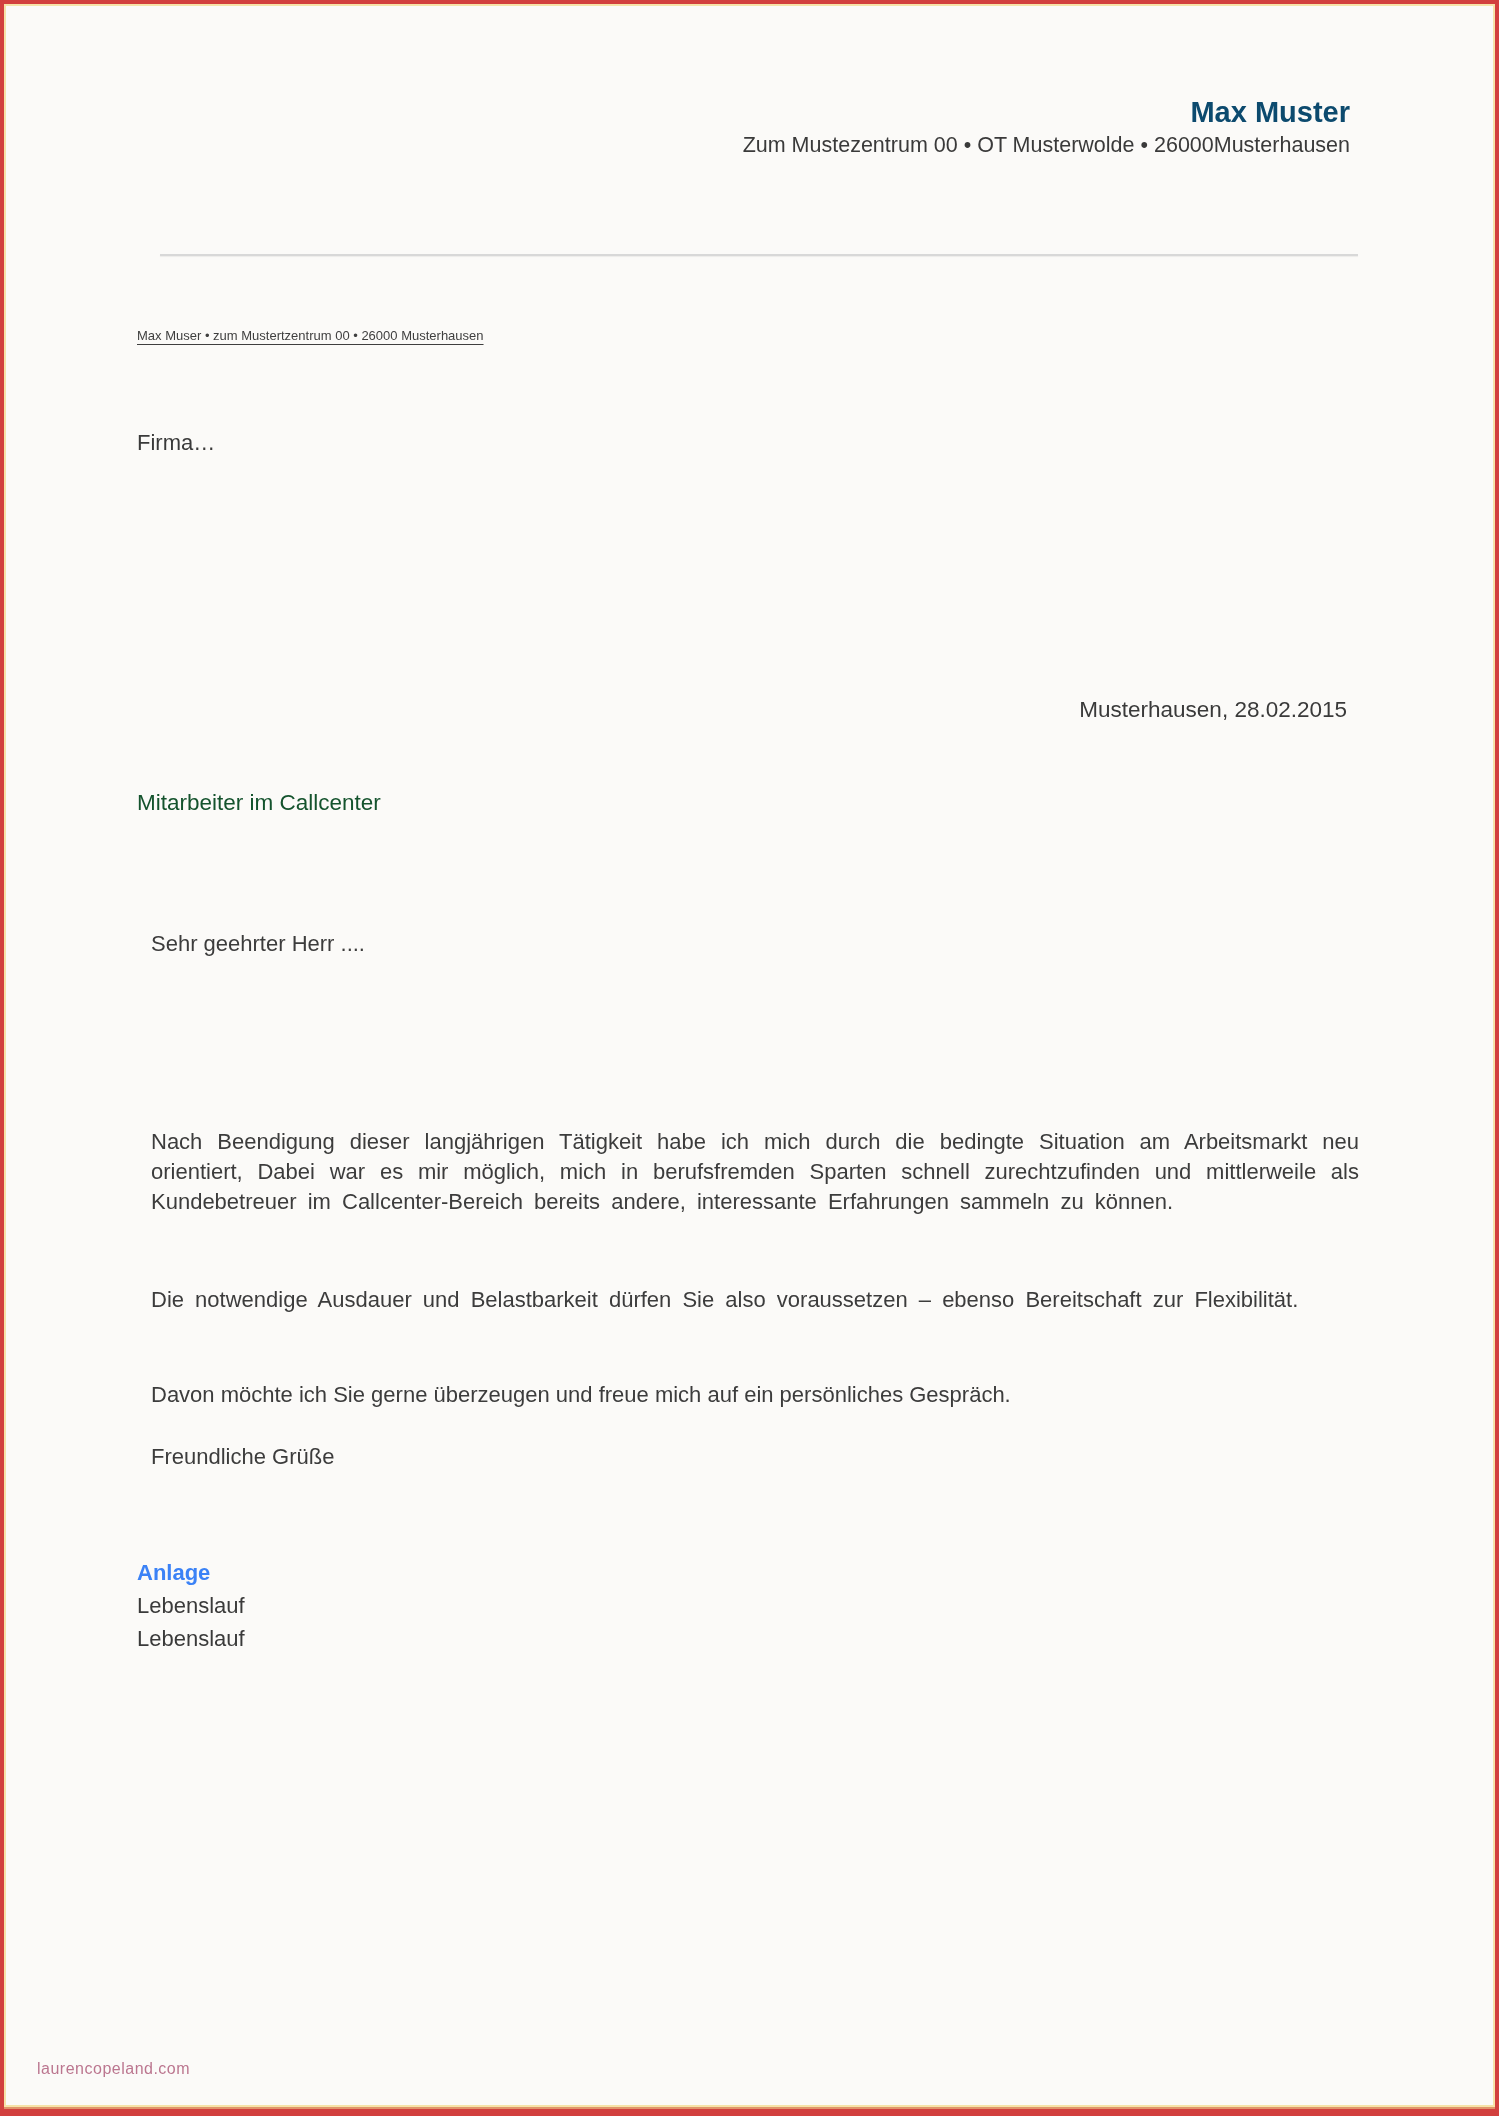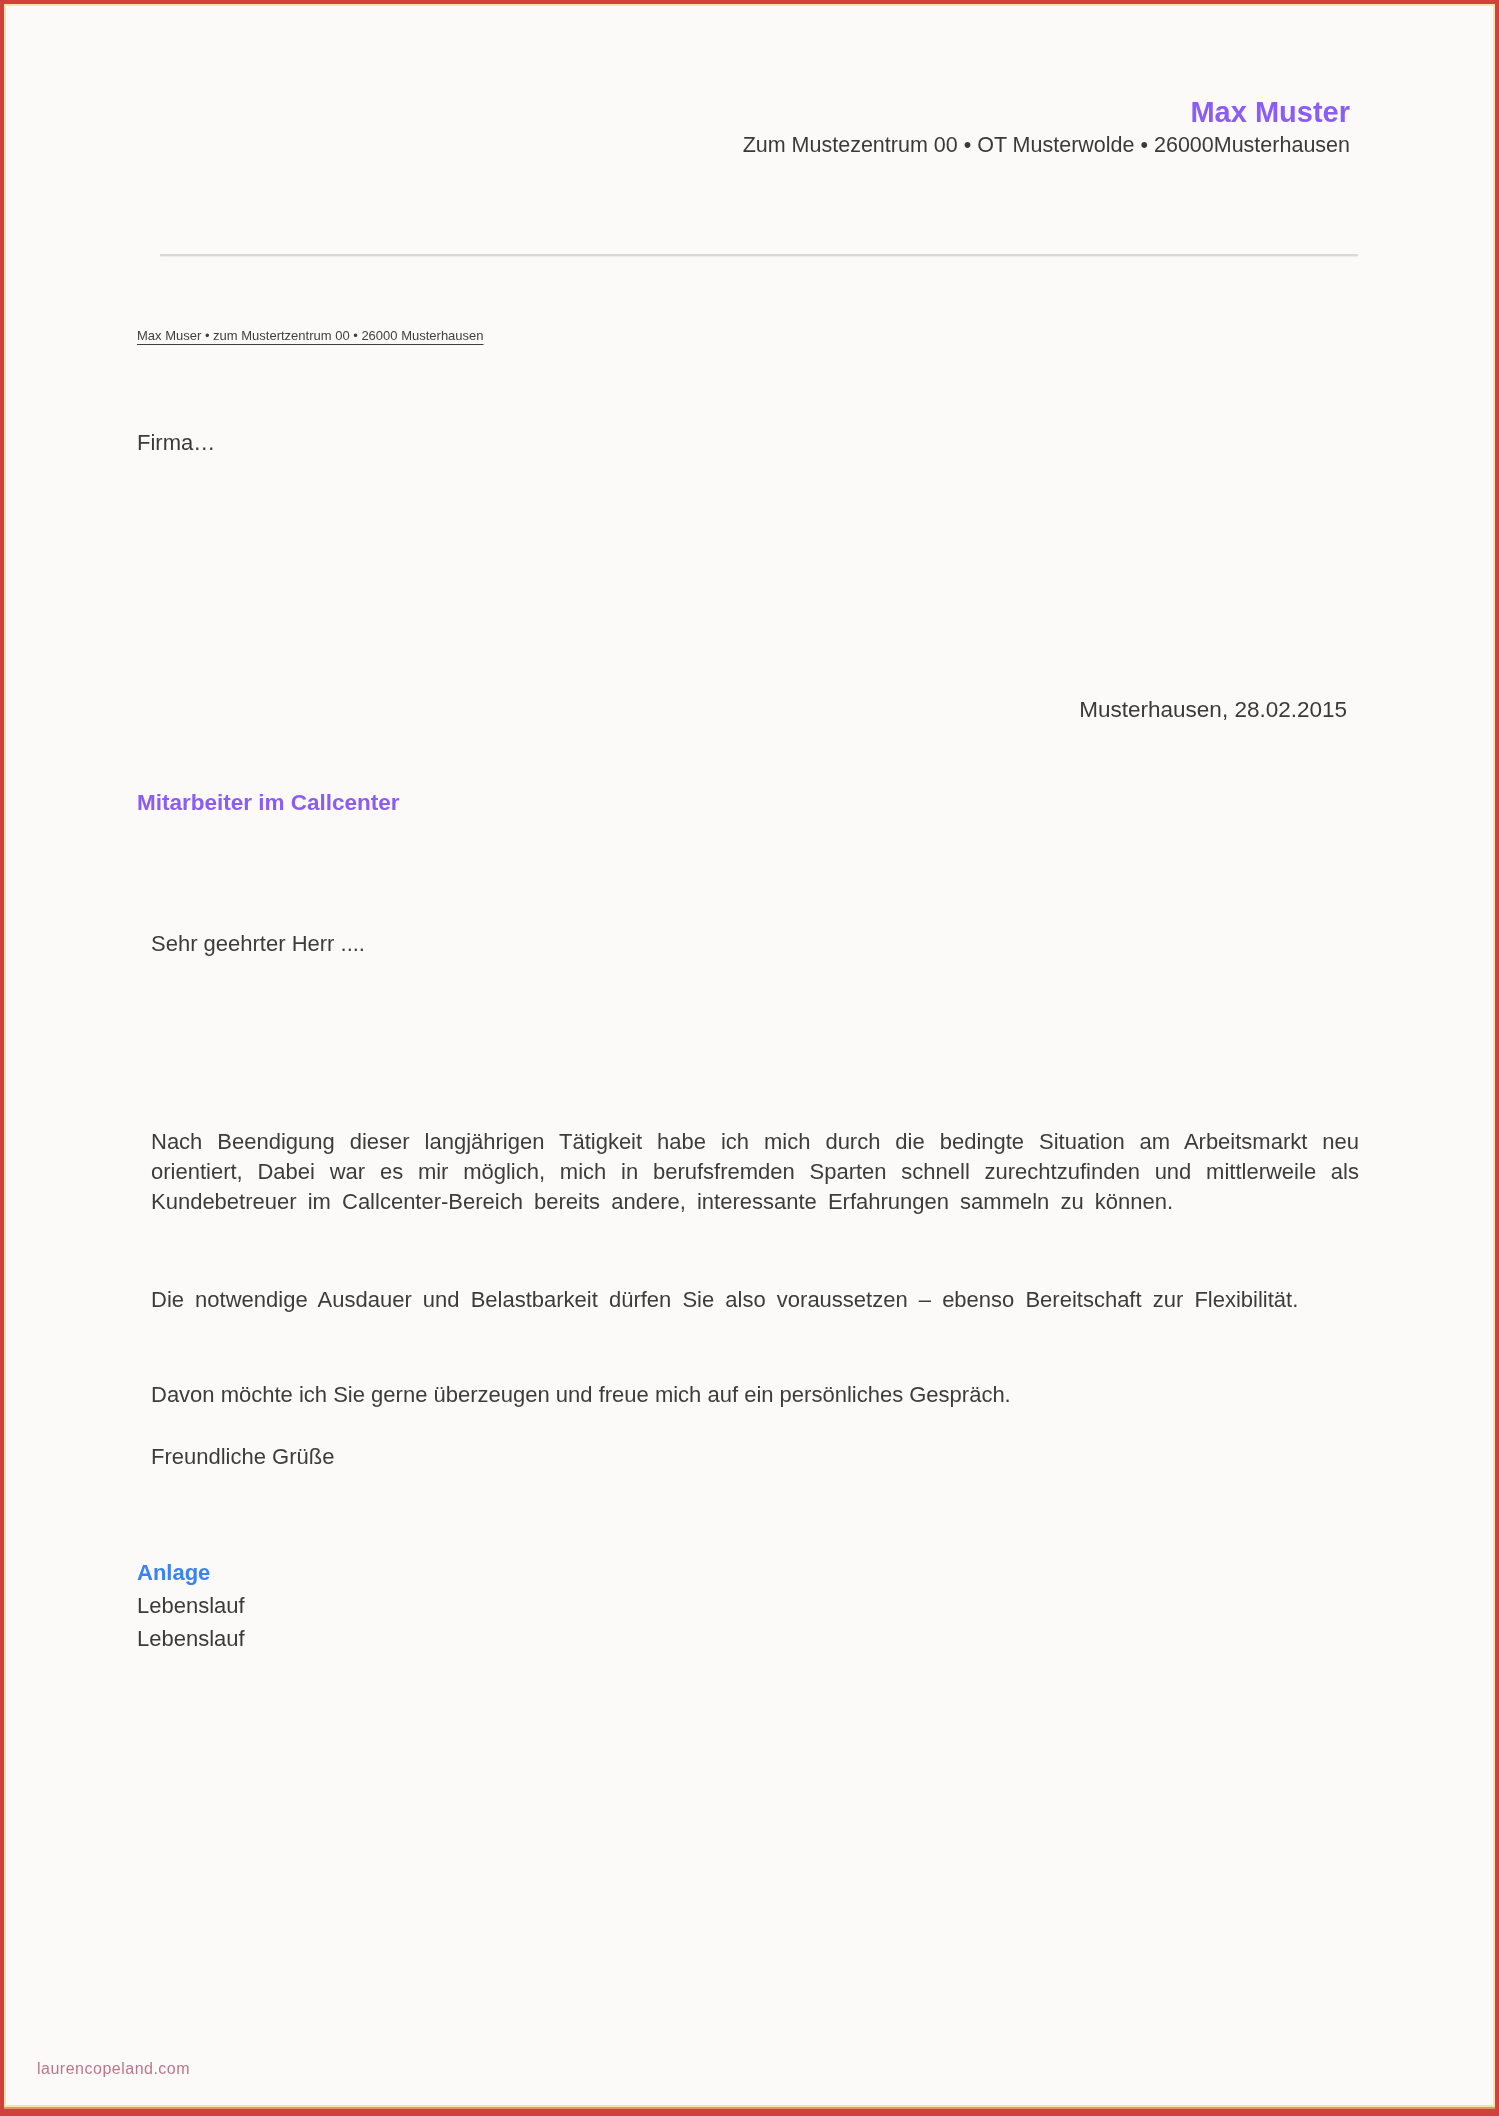--- a/index.html
+++ b/index.html
@@ -14,35 +14,35 @@
     box-sizing:border-box;
   }
   
   .edge-red{position:absolute;inset:0;border:4px solid #d2403e;border-bottom-width:7px;pointer-events:none;z-index:5;}
   .edge-salmon{position:absolute;left:4px;right:4px;top:4px;bottom:7px;border-bottom:2px solid #e0956b;pointer-events:none;z-index:5;}
   .edge-cream{position:absolute;left:4px;right:4px;top:4px;bottom:9px;border:2px solid #f6e3a8;pointer-events:none;z-index:5;}
 
   .abs{position:absolute;}
 
   .header-block{top:94px;right:149px;text-align:right;color:#323232;}
-  .header-name{font-size:29px;font-weight:bold;line-height:36px;color:#8b5cf6;}
+  .header-name{font-size:29px;font-weight:bold;line-height:36px;color:#0c4a6e;}
   .header-address{font-size:21.5px;line-height:30px;color:#3a3a3a;}
   .header-contact{font-size:21.5px;line-height:30px;color:#3a3a3a;}
   .header-contact .icon{display:inline-block;margin-right:6px;}
   .header-contact .sep{margin:0 8px;}
 
   .header-divider{top:254px;left:160px;width:1198px;height:2px;background:#d8d8d8;box-shadow:0 1px 1px rgba(0,0,0,0.06);}
 
   .return-address{top:328px;left:137px;font-size:13px;color:#3f3f3f;text-decoration:underline;text-underline-offset:4px;}
 
   .recipient{top:430px;left:137px;font-size:22px;}
 
   .date-line{top:697px;right:152px;font-size:22.5px;}
 
-  .subject-line{top:790px;left:137px;font-size:22.5px;font-weight:bold;color:#8b5cf6;}
+  .subject-line{top:790px;left:137px;font-size:22.5px;font-weight:normal;color:#14532d;}
 
   .body-text{left:137px;width:1208px;font-size:22px;line-height:30px;color:#3c3c3c;margin:14px;}
   .just{text-align:justify;word-spacing:5px;}
   .salutation{top:915px;}
   .para-1{top:986px;}
   .para-2{top:1113px;}
   .para-3{top:1271px;}
   .para-4{top:1366px;}
   .closing{top:1428px;}
 

